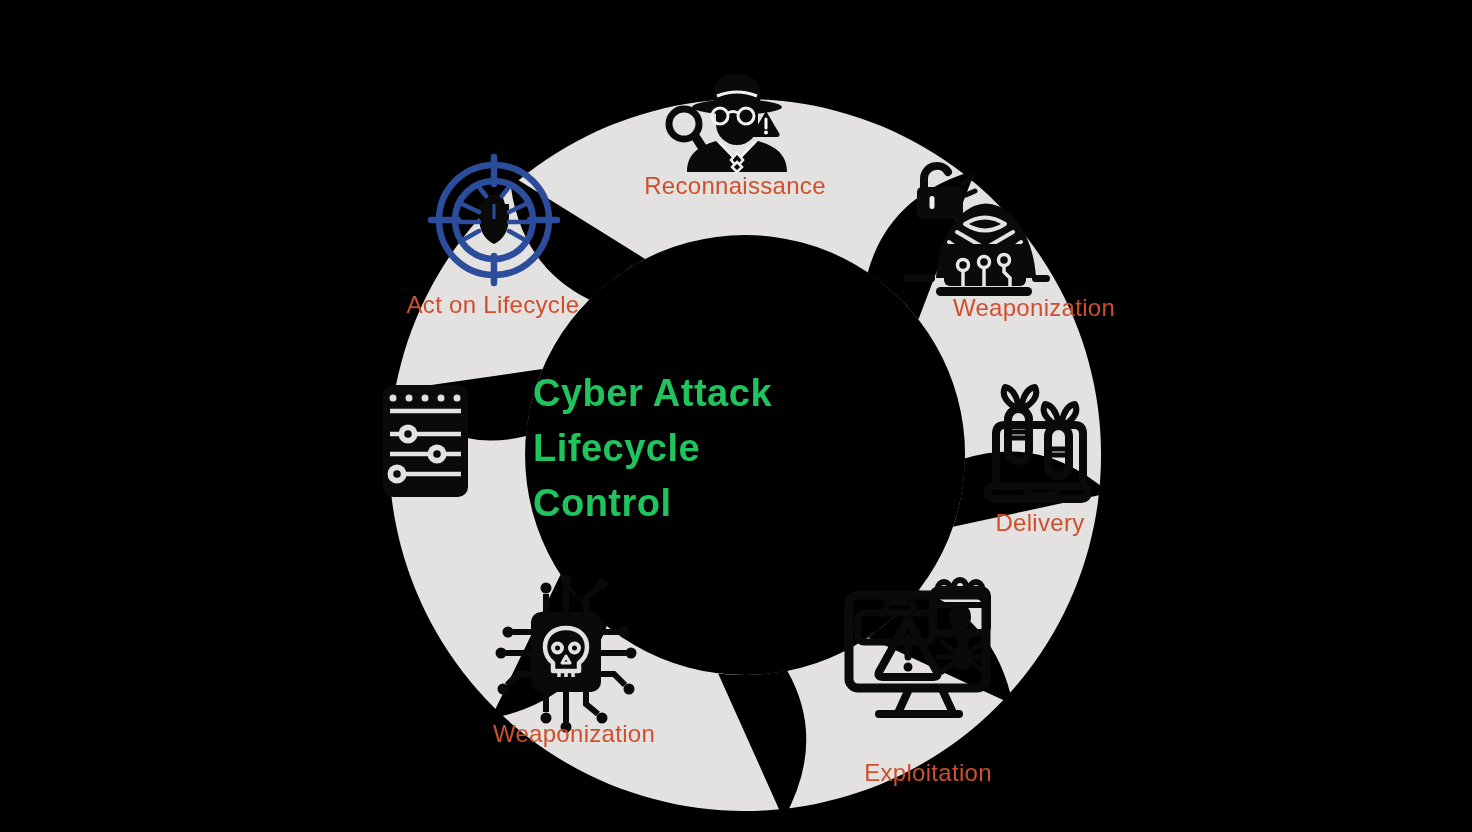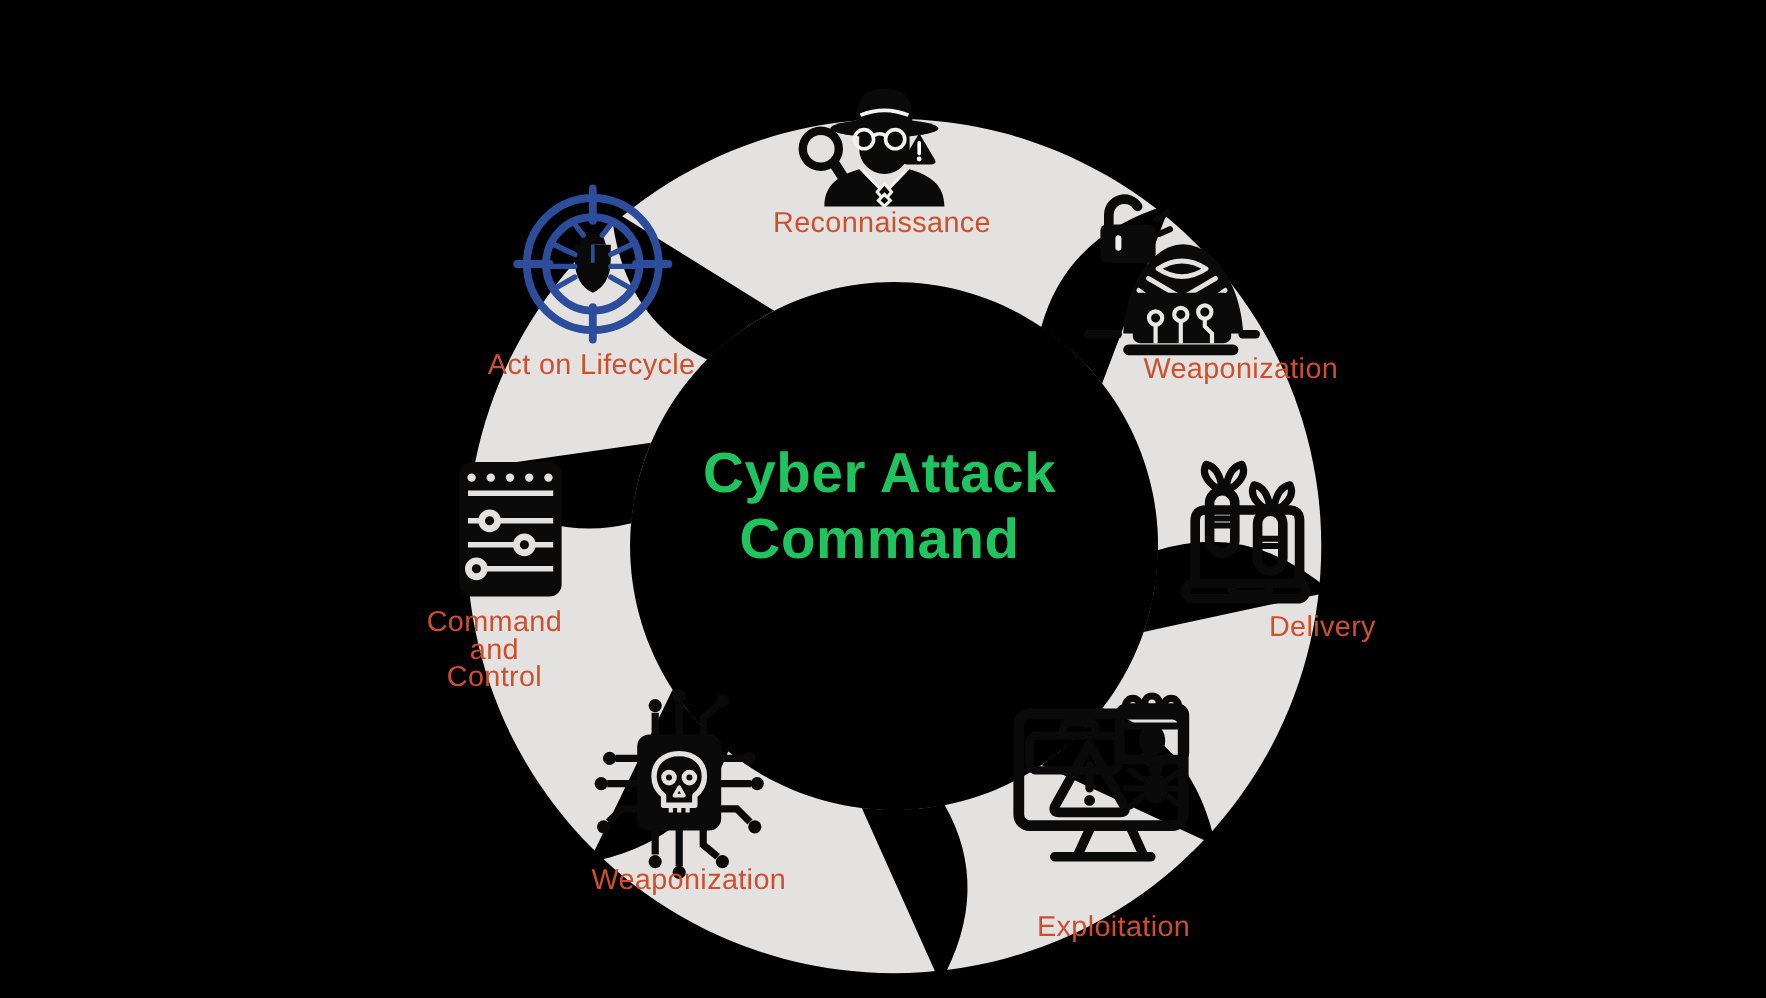--- a/index.html
+++ b/index.html
@@ -8,22 +8,22 @@
     font-family:"Liberation Sans","DejaVu Sans",sans-serif;
   }
   .layer{position:absolute;left:0;top:0;width:1472px;height:832px;pointer-events:none;}
   .stage-label{
     position:absolute;transform:translateX(-50%);
     color:#cf4f2d;font-weight:400;font-size:24px;letter-spacing:.3px;
     text-align:center;white-space:nowrap;line-height:23px;
   }
   .stage-label.wrap{white-space:normal;width:118px;}
   .center-title{
-    position:absolute;left:533px;top:366px;width:400px;text-align:center;
-    color:#1fc45f;font-weight:700;font-size:47px;line-height:55px;letter-spacing:.5px;
+    position:absolute;left:533px;top:366px;width:400px;text-align:left;
+    color:#1fc45f;font-weight:700;font-size:38px;line-height:55px;letter-spacing:.5px;
   }
 </style>
 </head>
 <body>
 
 <div class="canvas">
 
   <svg class="layer" viewBox="0 0 1472 832">
     <path d="M745,99 a356,356 0 1 0 0.1,0 Z M745,235 a220,220 0 1 0 0.1,0 Z" fill="#e3e2e0" fill-rule="evenodd"></path>
     <g fill="#000">
@@ -168,24 +168,24 @@
       <path d="M483,204 L486,195 H502 L505,204 Z" fill="#0a0a0a"></path>
       <path d="M486,196 L479,187 M502,196 L509,187" stroke="#2b4d9c" stroke-width="4.5" stroke-linecap="round"></path>
       <path d="M479,204 H509 V216 C509,231 503,240 494,244 C485,240 479,231 479,216 Z" fill="#0a0a0a"></path>
       <path d="M494,204 V219" stroke="#2b4d9c" stroke-width="3"></path>
       <path d="M479,212 L462,204 M479,222 H460 M479,231 L463,240 M509,212 L526,204 M509,222 H528 M509,231 L525,240" stroke="#2b4d9c" stroke-width="4.5" stroke-linecap="round"></path>
     </g>
   </svg>
 
   <div class="center-title">
     <div>Cyber Attack</div>
-    <div>Command</div>
+    <div>Lifecycle</div>
+    <div>Control</div>
   </div>
 
   <div class="stage-label" style="left:735px;top:174px;">Reconnaissance</div>
   <div class="stage-label" style="left:1034px;top:296px;">Weaponization</div>
-  <div class="stage-label" style="left:1102px;top:511px;">Delivery</div>
+  <div class="stage-label" style="left:1040px;top:511px;">Delivery</div>
   <div class="stage-label" style="left:928px;top:721px;margin-top:40px;">Exploitation</div>
   <div class="stage-label" style="left:574px;top:722px;">Weaponization</div>
-  <div class="stage-label wrap" style="left:412px;top:507px;">Command and Control</div>
   <div class="stage-label" style="left:493px;top:293px;">Act on Lifecycle</div>
 
 </div>
 
 </body></html>

